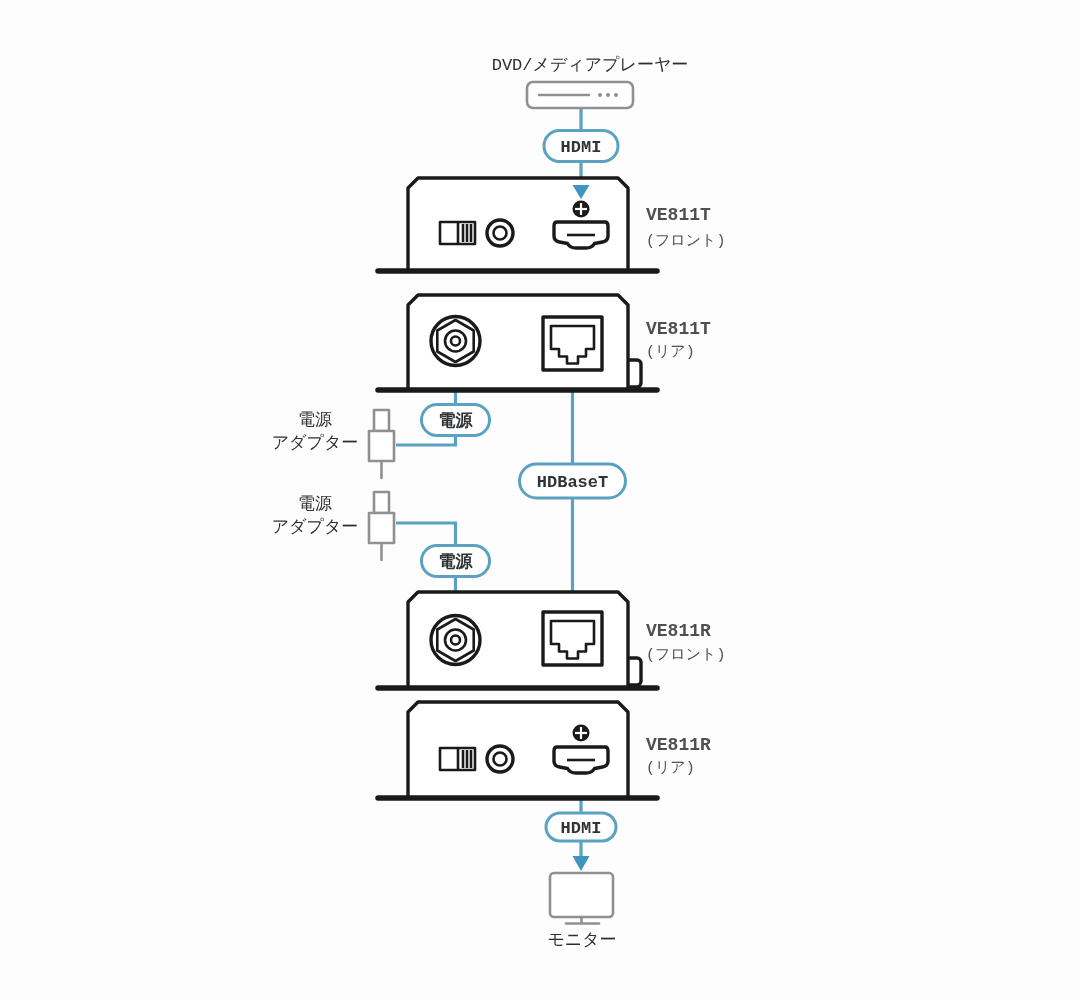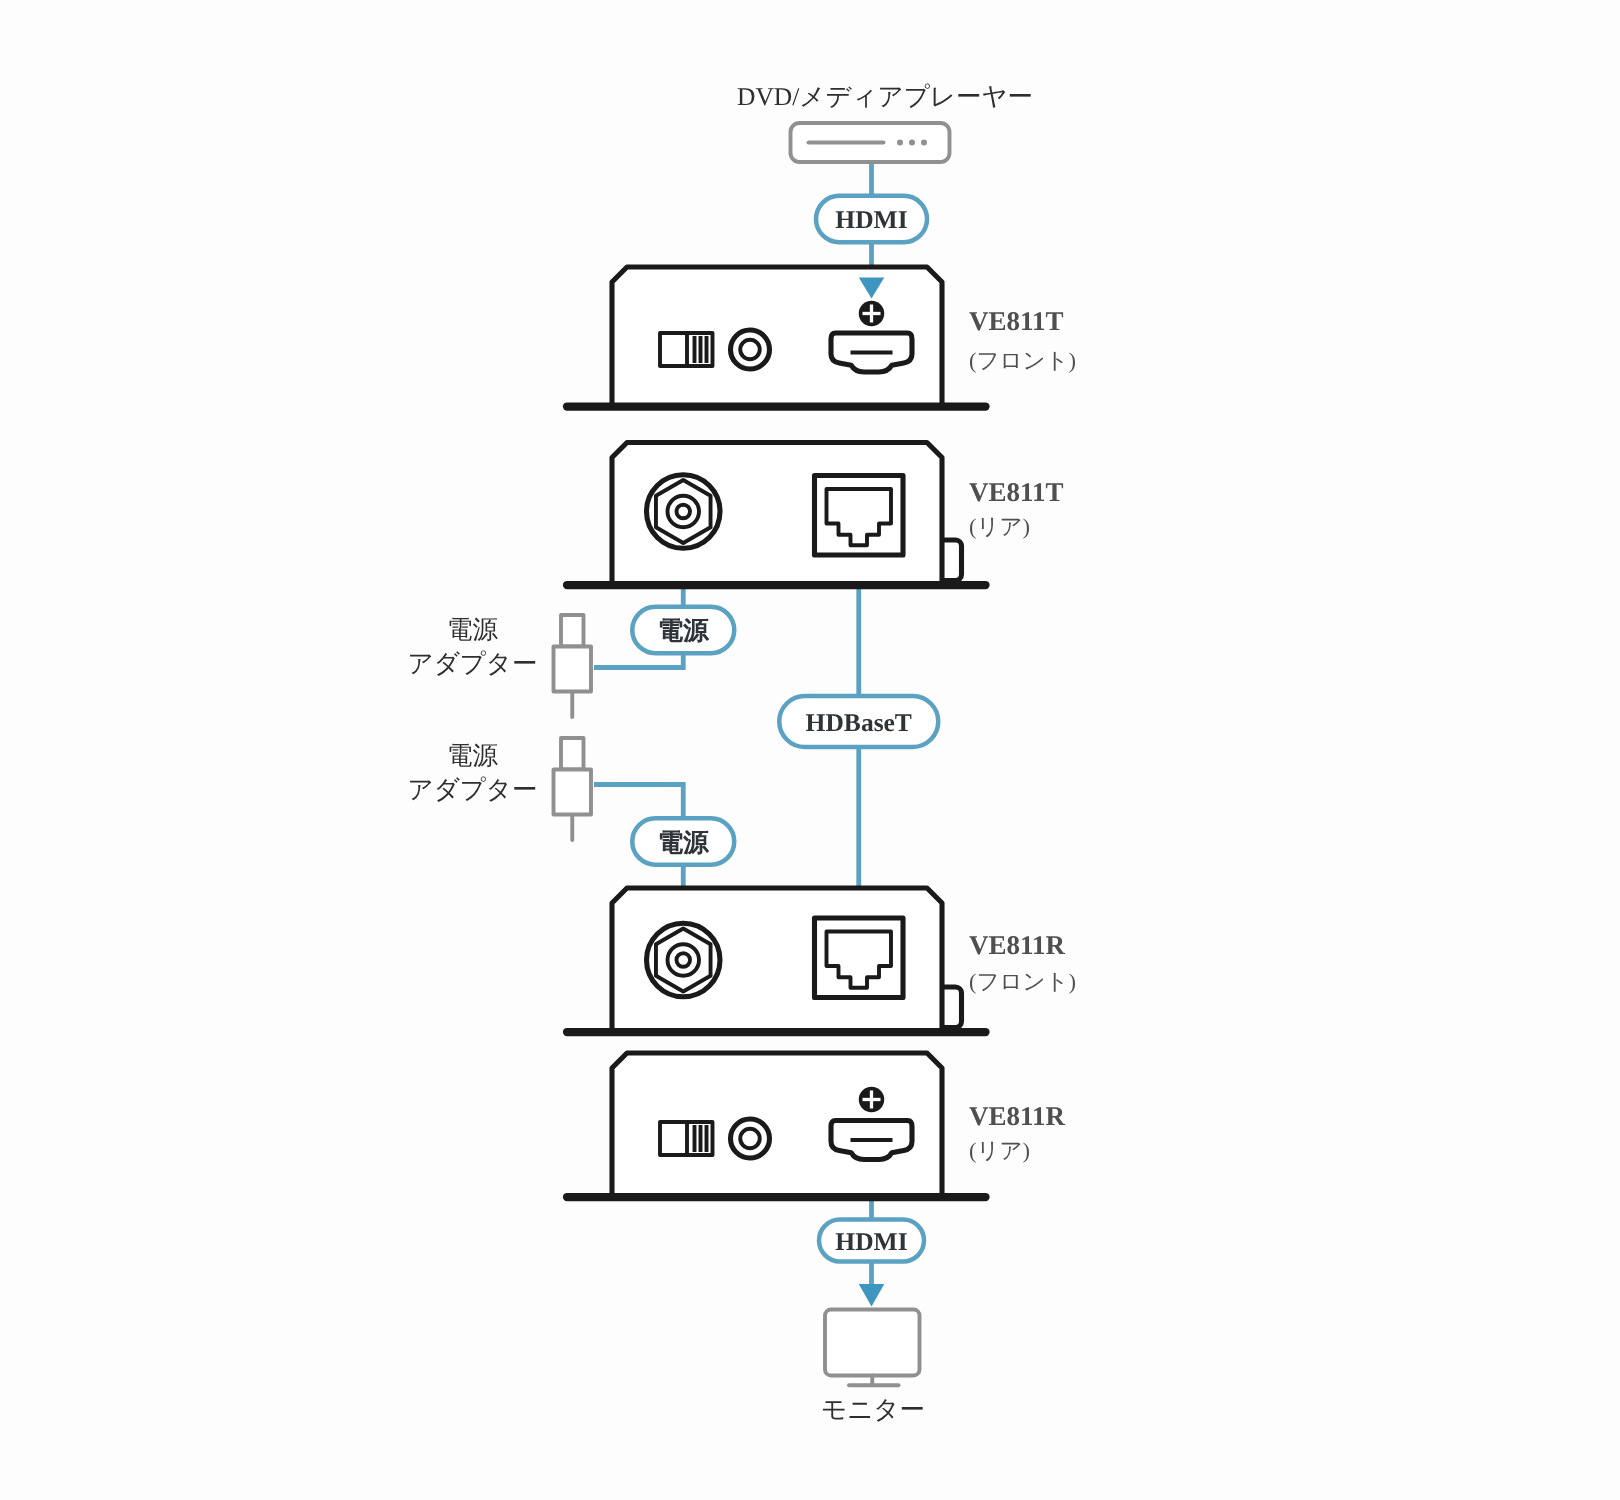--- a/index.html
+++ b/index.html
@@ -1,18 +1,18 @@
 <!DOCTYPE html>
 <html style="--cable-blue: #5aa1c2; --arrow-blue: #3e96c0; --outline-black: #1a1a1a; --icon-gray: #909090; --text-dark: #2e2e2e; --model-gray: #4f4f4f;"><head>
 <meta charset="utf-8">
 <style>
   html,body{margin:0;padding:0;background:#ffffff;}
   .stage{
     position:relative;width:1080px;height:1000px;background:#fdfdfe;
-    font-family:Liberation Serif, serif;overflow:hidden;
+    font-family:Liberation Mono, monospace;overflow:hidden;
   }
   svg{display:block;}
   
   .outline{stroke:var(--outline-black,#151515);fill:#ffffff;stroke-width:3.4;stroke-linejoin:round;}
   .outline-thin{stroke:var(--outline-black,#151515);fill:none;stroke-width:2.6;stroke-linejoin:round;}
   .outline-fill{fill:var(--outline-black,#151515);stroke:none;}
   .baseline{stroke:var(--outline-black,#151515);stroke-width:5.5;stroke-linecap:round;}
   .gray{stroke:var(--icon-gray,#909090);fill:#ffffff;stroke-width:2.6;stroke-linejoin:round;}
   .gray-line{stroke:var(--icon-gray,#909090);fill:none;stroke-width:2.6;stroke-linecap:round;}
   .gray-dot{fill:var(--icon-gray,#909090);stroke:none;}

